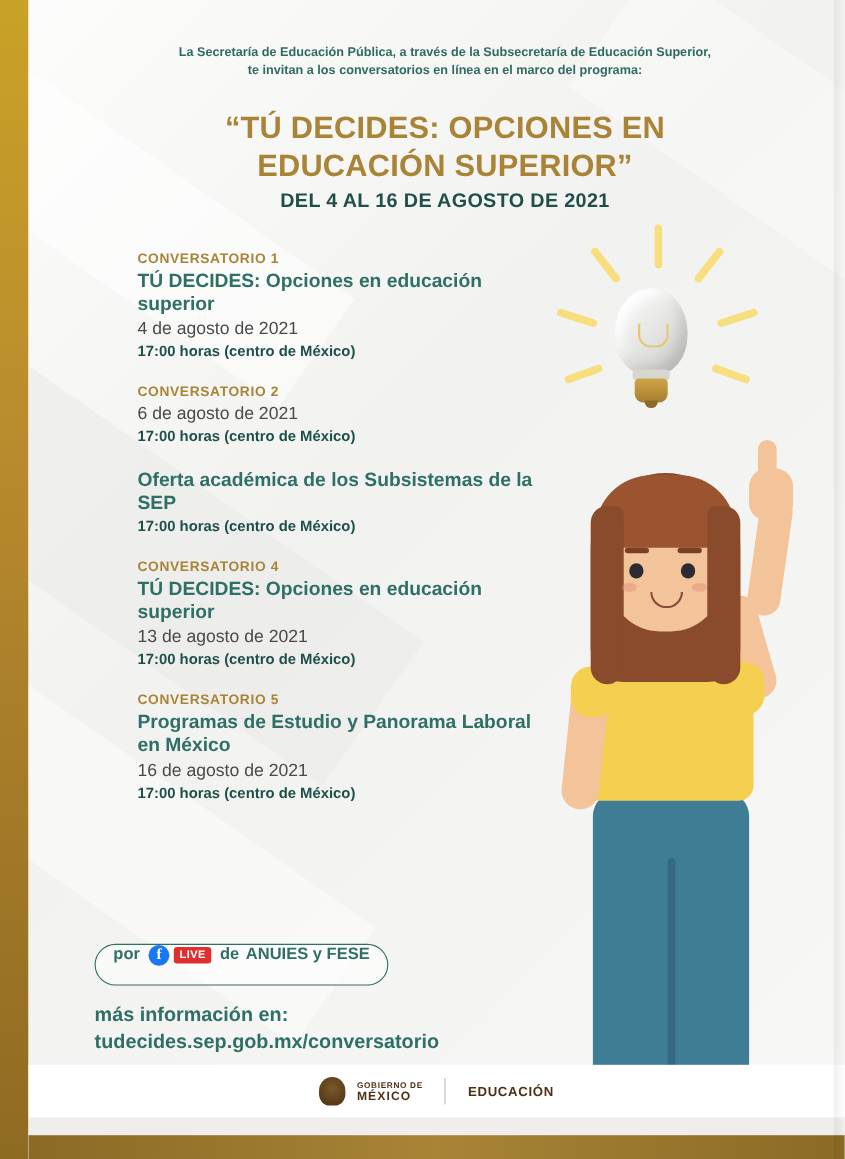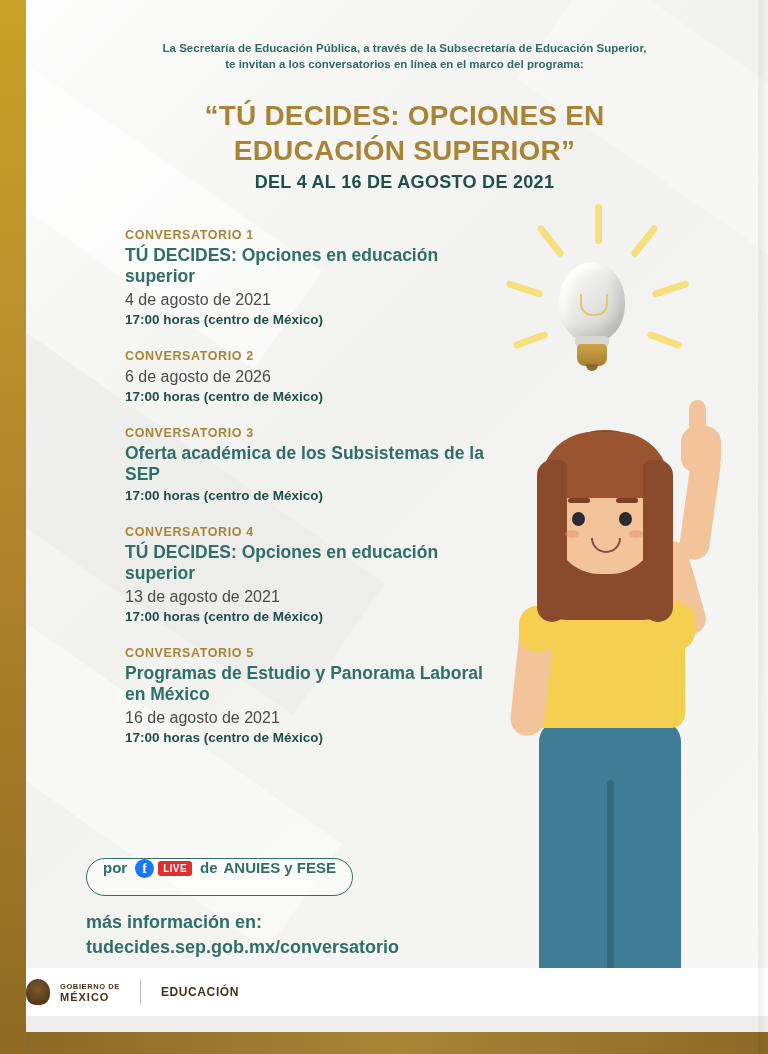--- a/index.html
+++ b/index.html
@@ -393,21 +393,21 @@
 
   
   .footer-strip {
     position: absolute;
     left: 26px; right: 0;
     bottom: 38px;
     height: 48px;
     background: #ffffff;
     display: flex;
     align-items: center;
-    justify-content: flex-start;
+    justify-content: center;
   }
   .footer-brand {
     display: flex;
     align-items: center;
     gap: 10px;
   }
   .eagle {
     width: 24px; height: 26px;
     background: radial-gradient(circle at 50% 40%, #7a5a2a 0%, #5d3f1c 60%, #4a3114 100%);
     border-radius: 50% 50% 40% 40%;
@@ -470,26 +470,25 @@
 
       <div class="session">
         <div class="s-kicker">CONVERSATORIO 1</div>
         <div class="s-title">TÚ DECIDES: Opciones en educación superior</div>
         <div class="s-date">4 de agosto de 2021</div>
         <div class="s-time">17:00 horas (centro de México)</div>
       </div>
 
       <div class="session">
         <div class="s-kicker">CONVERSATORIO 2</div>
-        <div class="s-date">6 de agosto de 2026</div>
+        <div class="s-date">6 de agosto de 2021</div>
         <div class="s-time">17:00 horas (centro de México)</div>
       </div>
 
       <div class="session">
-        <div class="s-kicker">CONVERSATORIO 3</div>
         <div class="s-title">Oferta académica de los Subsistemas de la SEP</div>
         <div class="s-time">17:00 horas (centro de México)</div>
       </div>
 
       <div class="session">
         <div class="s-kicker">CONVERSATORIO 4</div>
         <div class="s-title">TÚ DECIDES: Opciones en educación superior</div>
         <div class="s-date">13 de agosto de 2021</div>
         <div class="s-time">17:00 horas (centro de México)</div>
       </div>

